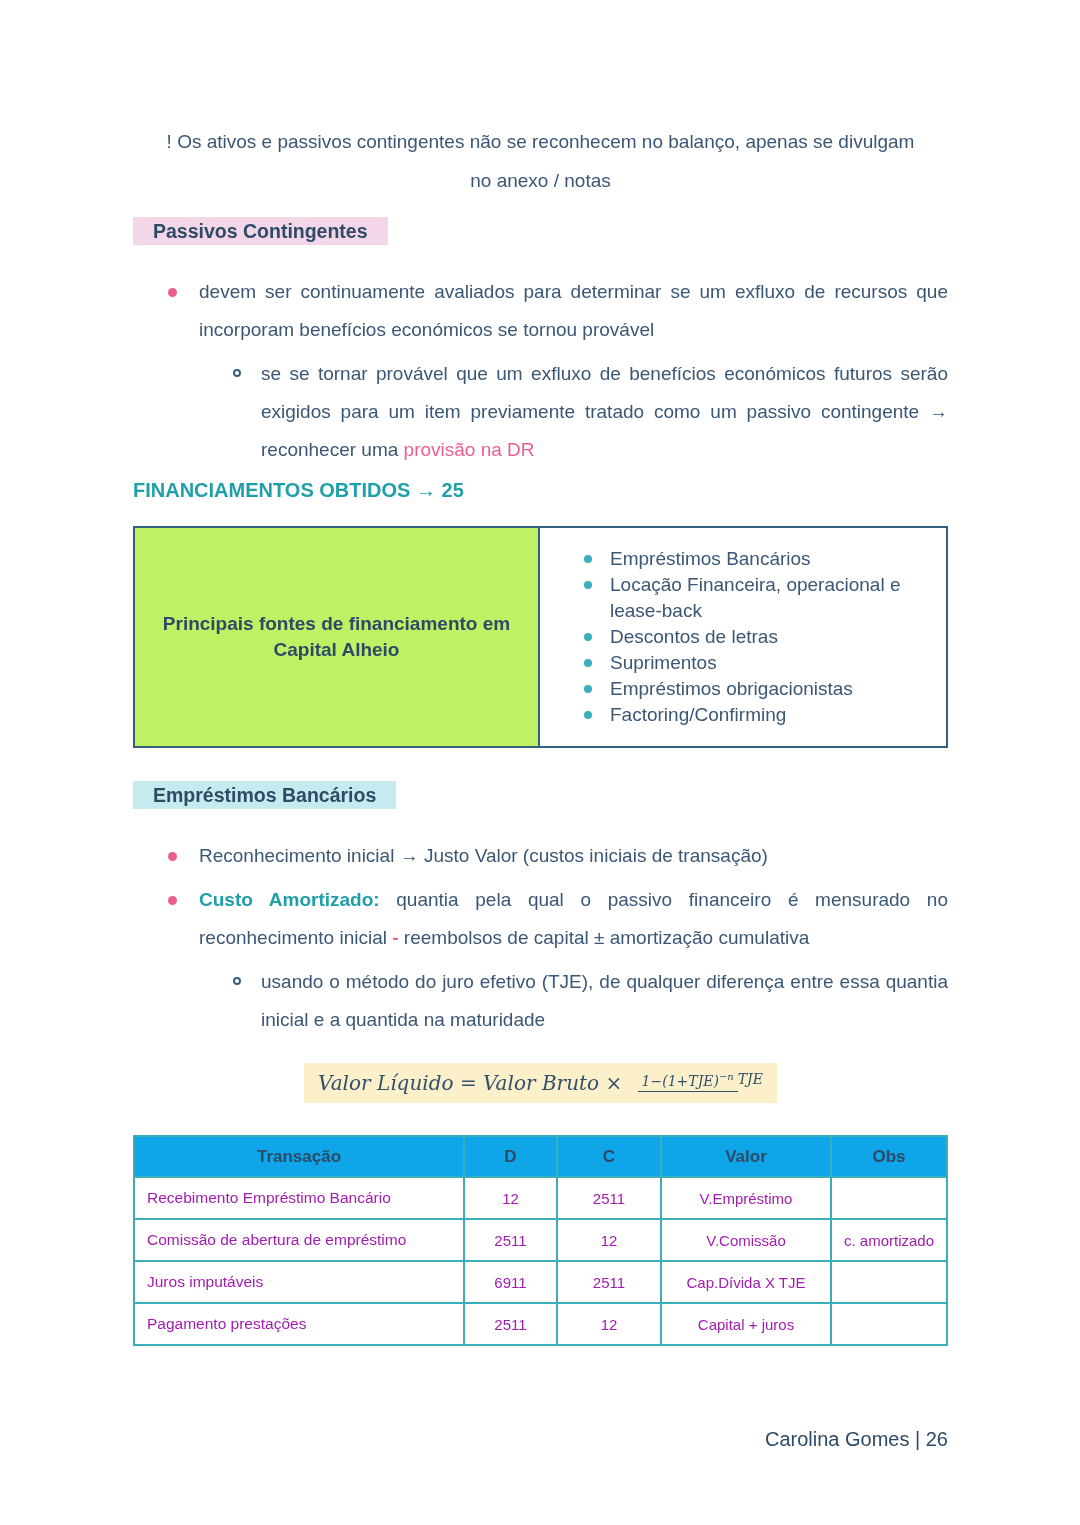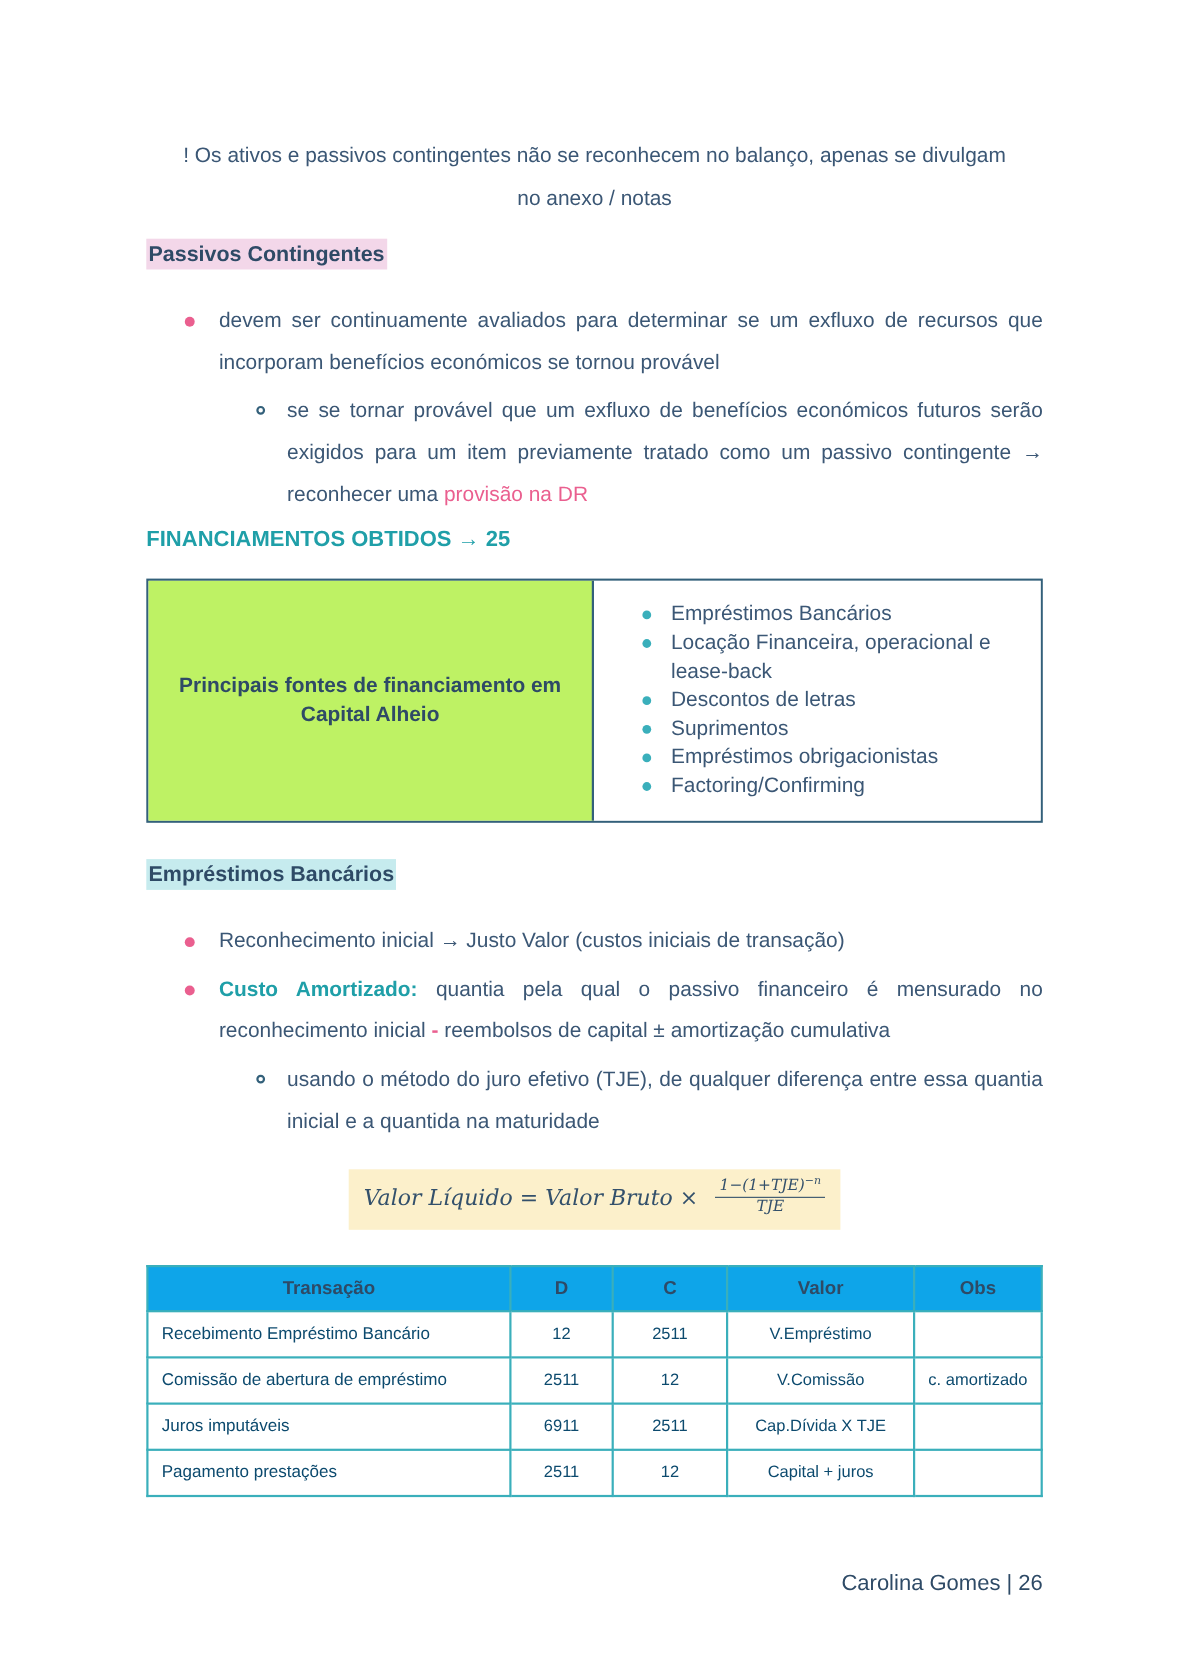--- a/index.html
+++ b/index.html
@@ -9,21 +9,21 @@
     background:#ffffff; color:#3b5775;
     font-family:"Liberation Sans", sans-serif; font-size:19px;
     padding:122px 132px 0 133px;
   }
 
   
   .note { text-align:center; line-height:39px; margin:0 0 20px 0; }
 
   
   .heading { margin:0 0 30px 0; font-size:19.5px; font-weight:700; color:#2e4a66; }
-  .hl { padding:3px 2px; }
+  .hl { padding:3px 20px; }
   .pink-hl { background:#f3d7e9; }
   .teal-hl { background:#c6ebee; }
   .teal-heading { color:#1f9fa8; font-weight:700; font-size:20px; margin:10px 0 24px 0; }
 
   
   .li { display:flex; align-items:flex-start; }
   .l1 { padding-left:35px; margin-bottom:6px; }
   .l2 { padding-left:100px; margin-bottom:6px; }
   .marker { flex:0 0 auto; }
   .dot-pink { width:9px; height:9px; border-radius:50%; background:#ea5f8f; margin:15px 22px 0 0; }
@@ -46,30 +46,30 @@
   .fin-item .tdot { width:8px; height:8px; border-radius:50%; background:#3aafbb; margin:9px 18px 0 0; flex:0 0 auto; }
   .fin-item p { margin:0; }
 
   
   .formula-row { text-align:center; margin:24px 0 32px 0; }
   .f-hl {
     background:#fcf0cb; padding:8px 14px; display:inline-block;
     font-family:"DejaVu Serif","Liberation Serif",serif; font-style:italic;
     font-size:20px; color:#33506b;
   }
-  .frac { display:inline-flex; flex-direction:column; text-align:center; vertical-align:middle;
+  .frac { display:inline-flex; flex-direction:row; text-align:center; vertical-align:middle;
           font-size:14px; line-height:1.25; margin-left:9px; transform:translateY(-3px); }
   .frac .num { border-bottom:1.5px solid #33506b; padding:0 4px 1px 4px; }
   .frac sup { font-size:10px; }
 
   
   .txn { border-collapse:collapse; width:100%; table-layout:fixed; }
   .txn th, .txn td { border:2px solid #3aafbb; }
   .txn th { background:#0ea5e9; font-size:17px; font-weight:700; color:#2e4a66; height:41px; text-align:center; padding:0 4px; }
-  .txn td { font-size:15px; color:#0c4a6e; height:42px; text-align:center; padding:0 4px; background:#ffffff; }
+  .txn td { font-size:15px; color:#a21caf; height:42px; text-align:center; padding:0 4px; background:#ffffff; }
   .txn td.c0 { text-align:left; padding-left:12px; font-size:15.5px; }
 
   
   .footer { position:absolute; right:132px; top:1428px; font-size:20px; color:#2e4a66; }
 </style>
 </head>
 <body>
 
 <div class="page">
 

